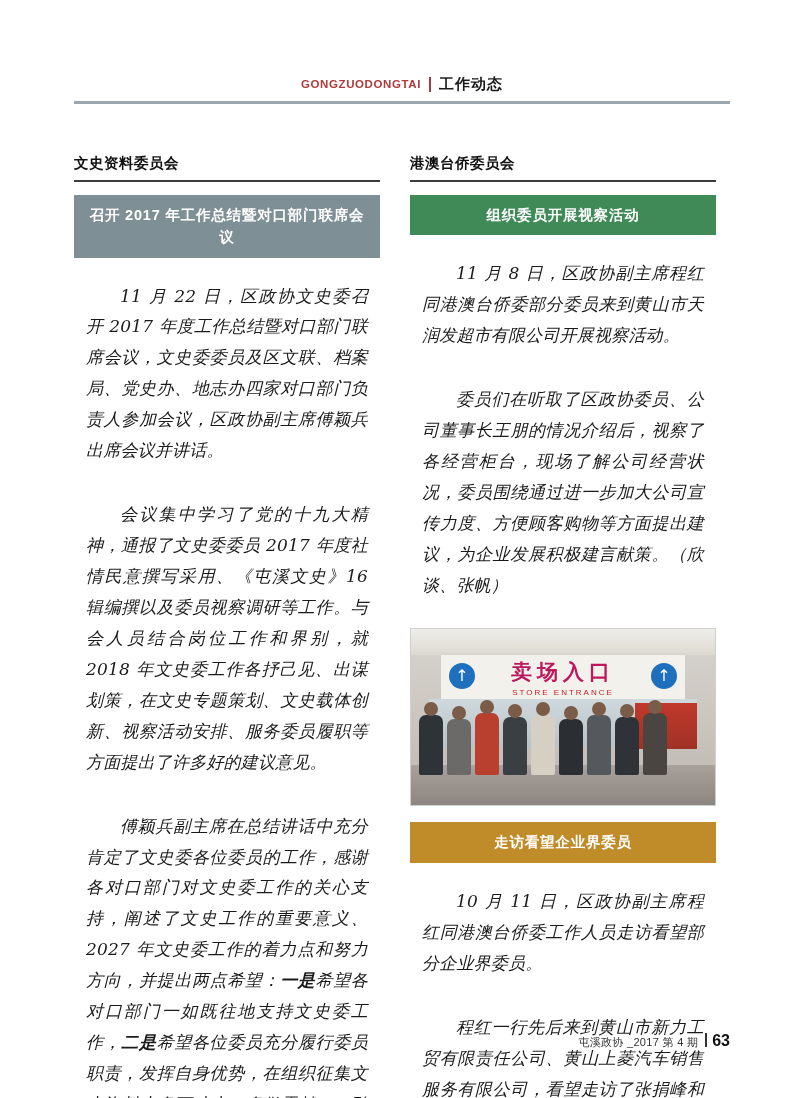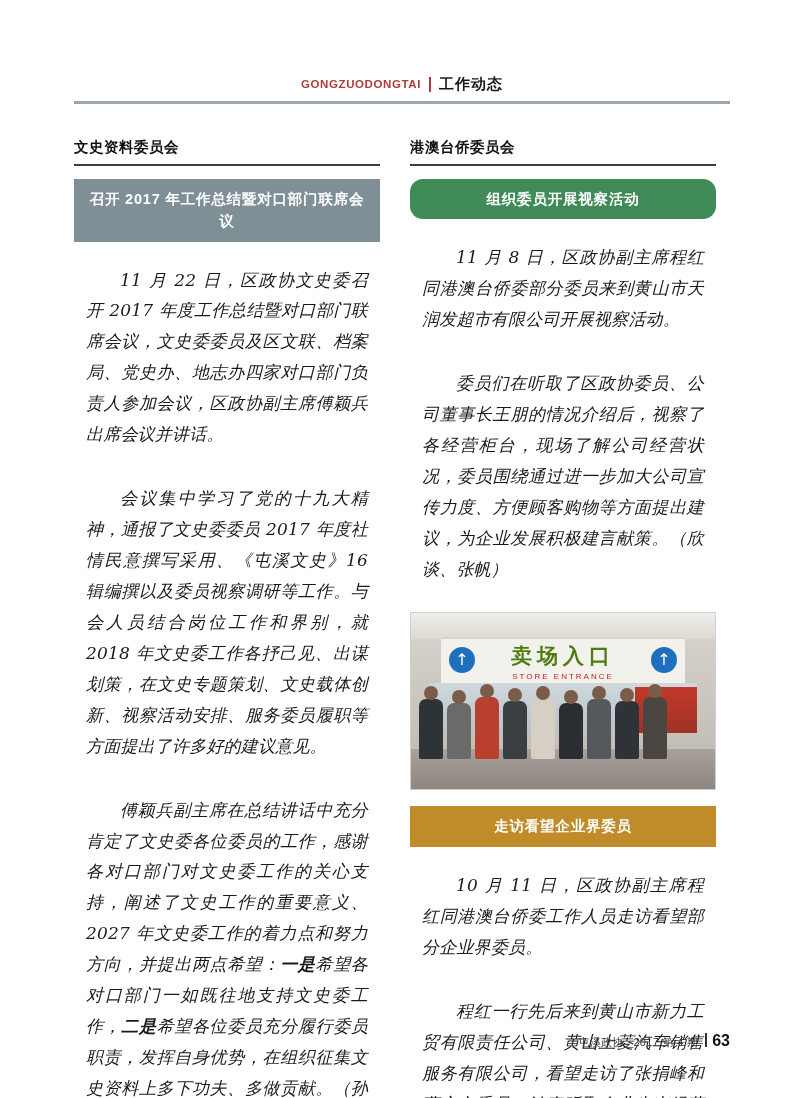--- a/index.html
+++ b/index.html
@@ -69,40 +69,40 @@
   }
   .col-left { left: 74px; }
   .col-right { left: 410px; }
 
   .section-label {
     font-family: "Liberation Sans", sans-serif;
     font-size: 14.5px;
     font-weight: bold;
     color: #111;
     letter-spacing: 0.5px;
-    margin: 0 0 7px 0;
+    margin: 16px 0 7px 0;
   }
   .section-rule {
     height: 1.6px;
     background: #3c3c3c;
     margin-bottom: 13px;
   }
 
   .banner {
     font-family: "Liberation Sans", sans-serif;
     font-size: 14.5px;
     font-weight: bold;
     color: #ffffff;
     text-align: center;
     letter-spacing: 0.8px;
     padding: 9px 10px;
     line-height: 1.55;
   }
   .banner-grey { background: #7f8f96; }
-  .banner-green { background: #3f8a57; border-radius: 13px; }
+  .banner-green { background: #3f8a57; }
   .banner-gold { background: #c08c2a; }
 
   p.body {
     font-size: 17px;
     line-height: 1.82;
     text-align: justify;
     text-justify: inter-ideograph;
     margin: 12px;
     text-indent: 2em;
     letter-spacing: 0.2px;
@@ -128,21 +128,21 @@
     position: absolute; top: 0; left: 0; right: 0; height: 26px;
     background: linear-gradient(#efeeea, #ddd9d2);
   }
   .store-sign {
     position: absolute; top: 24px; left: 30px; right: 30px; height: 46px;
     background: #f3f1ec; border-top: 2px solid #d9d5cd;
     display: flex; flex-direction: column; align-items: center; justify-content: center;
   }
   .store-sign-main {
     font-family: Liberation Mono, monospace;
-    font-size: 21px; font-weight: bold; color: #4d7c0f; letter-spacing: 5px;
+    font-size: 21px; font-weight: bold; color: #be185d; letter-spacing: 5px;
   }
   .store-sign-sub {
     font-family: "Liberation Sans", sans-serif;
     font-size: 8px; color: #c21f24; letter-spacing: 2px; margin-top: 2px;
   }
   .store-arrow {
     position: absolute; top: 34px; width: 26px; height: 26px; border-radius: 50%;
     background: #1f6fbf; color: #fff; font-size: 16px; line-height: 26px; text-align: center;
     font-family: "DejaVu Sans", sans-serif;
   }

